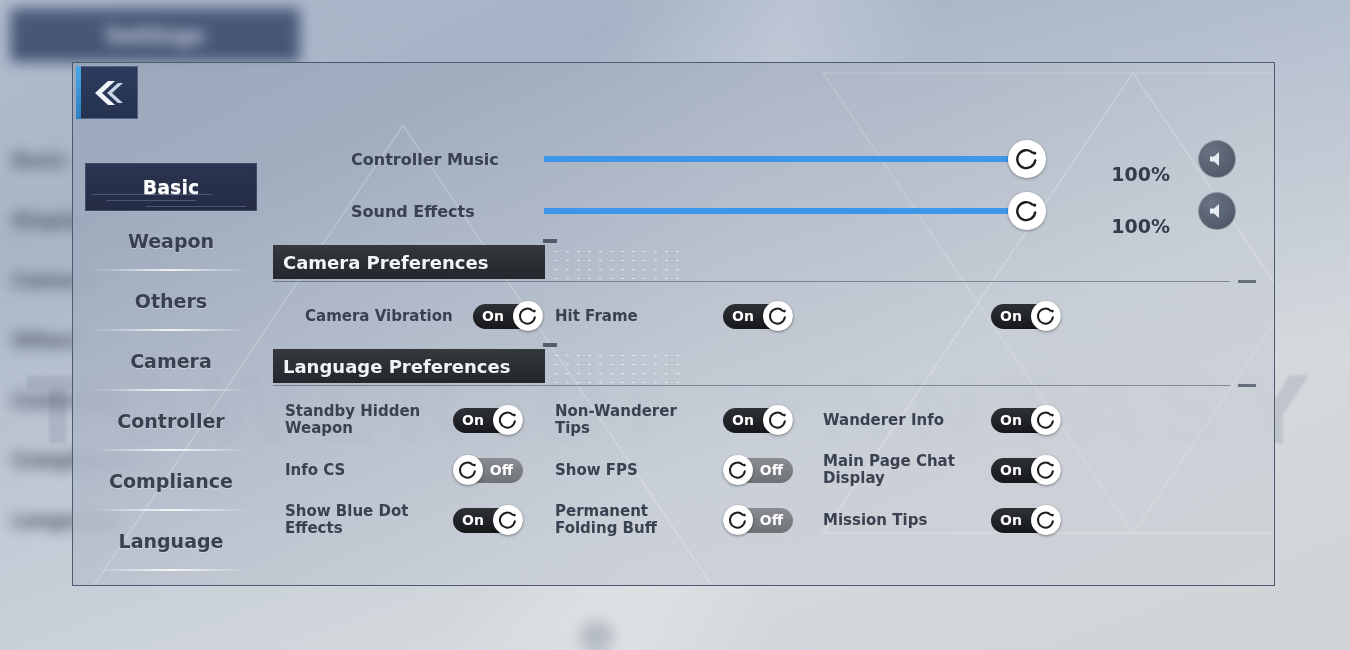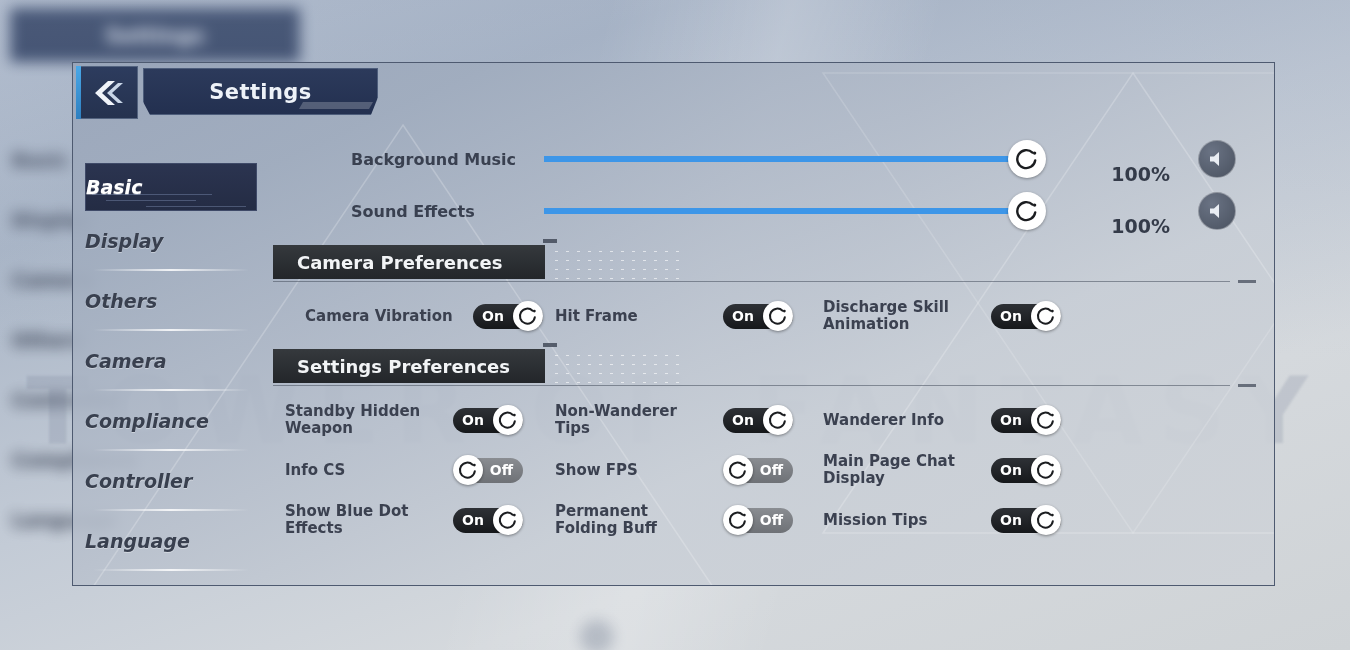--- a/index.html
+++ b/index.html
@@ -99,23 +99,22 @@
   }
   .title-plate::after{
     content:""; position:absolute; right:6px; bottom:5px; width:70px; height:7px;
     background: rgba(255,255,255,.22); transform: skewX(-30deg);
   }
 
   
   .sidebar { position:absolute; left:12px; top:100px; width:172px; }
   .side-item {
     position:relative; height:60px;
-    display:flex; align-items:center; justify-content:flex-start;
+    display:flex; align-items:center; justify-content:center;
     cursor:pointer;
-    font-style:italic;
   }
   .side-item span {
     color:#39404f; font-weight:bold; font-size:19px;
     text-shadow: 0 1px 0 rgba(255,255,255,.35);
   }
   .side-item::after {
     content:""; position:absolute; left:8px; right:8px; bottom:0; height:2px;
     background: linear-gradient(90deg, rgba(255,255,255,0), rgba(255,255,255,.85), rgba(255,255,255,0));
   }
   .side-item.active {
@@ -170,21 +169,21 @@
   }
 
   
   .section {
     position:relative; height:46px; margin-top:8px;
   }
   .section-banner {
     position:absolute; left:0; top:0; width:272px; height:34px;
     background: linear-gradient(180deg,#35393d,#23262a);
     display:flex; align-items:center;
-    padding-left:24px;
+    padding-left:10px;
   }
   .section-banner span { color:#f2f4f6; font-weight:bold; font-size:18px; }
   .section-dots {
     position:absolute; left:278px; top:2px; width:130px; height:32px;
     background-image: radial-gradient(rgba(255,255,255,.75) 1px, transparent 1.2px);
     background-size: 11px 9px;
     opacity:.8;
   }
   .section-line {
     position:absolute; left:0; right:28px; top:36px; height:1px;
@@ -265,57 +264,54 @@
       <polygon points="1060,470 1370,10 750,10" fill="none" stroke="rgba(255,255,255,0.28)" stroke-width="1.5"></polygon>
     </svg>
 
     <div class="back-btn">
       <svg width="34" height="26" viewBox="0 0 34 26">
         <polygon points="18,1 25,1 12,13 25,25 18,25 5,13" fill="#f0f4fa"></polygon>
         <polygon points="28,3 33,3 22,13 33,23 28,23 17,13" fill="#c9d6e8"></polygon>
       </svg>
     </div>
 
-    <div class="title-plate">
-      <span>Settings</span>
-    </div>
 
     <div class="sidebar">
       <div class="side-item active">
         <div class="deco">
           <i style="left:6px;top:30px;width:120px;"></i>
           <i style="left:20px;top:36px;width:90px;"></i>
           <i style="left:60px;top:42px;width:100px;"></i>
         </div>
         <span>Basic</span>
       </div>
       <div class="side-item">
-        <span>Display</span>
+        <span>Weapon</span>
       </div>
       <div class="side-item">
         <span>Others</span>
       </div>
       <div class="side-item">
         <span>Camera</span>
       </div>
       <div class="side-item">
+        <span>Controller</span>
+      </div>
+      <div class="side-item">
         <span>Compliance</span>
-      </div>
-      <div class="side-item">
-        <span>Controller</span>
       </div>
       <div class="side-item">
         <span>Language</span>
       </div>
     </div>
 
     <div class="content">
 
       <div class="slider-row">
-        <div class="slider-label">Background Music</div>
+        <div class="slider-label">Controller Music</div>
         <div class="slider-track">
           <div class="slider-fill" style="width:100%"></div>
           <div class="knob" style="left:100%">
             <svg width="24" height="24" viewBox="0 0 24 24">
               <path d="M17.5 5.6 A9 9 0 1 0 20.2 13.4" fill="none" stroke="#1b1d20" stroke-width="2.4" stroke-linecap="round"></path>
               <circle cx="19.6" cy="6.1" r="1.7" fill="#1b1d20"></circle>
             </svg>
           </div>
         </div>
         <div class="slider-value">100%</div>
@@ -376,39 +372,38 @@
               <div class="pill-txt">On</div>
               <div class="thumb">
                 <svg width="20" height="20" viewBox="0 0 24 24">
                   <path d="M17.5 5.6 A9 9 0 1 0 20.2 13.4" fill="none" stroke="#1b1d20" stroke-width="2.4" stroke-linecap="round"></path>
                   <circle cx="19.6" cy="6.1" r="1.7" fill="#1b1d20"></circle>
                 </svg>
               </div>
             </div>
           </div>
           <div class="tog-cell" style="left:550px;width:270px;">
-            <div class="lbl">Discharge Skill Animation</div>
             <div class="switch on" style="left:168px;">
               <div class="pill"></div>
               <div class="pill-txt">On</div>
               <div class="thumb">
                 <svg width="20" height="20" viewBox="0 0 24 24">
                   <path d="M17.5 5.6 A9 9 0 1 0 20.2 13.4" fill="none" stroke="#1b1d20" stroke-width="2.4" stroke-linecap="round"></path>
                   <circle cx="19.6" cy="6.1" r="1.7" fill="#1b1d20"></circle>
                 </svg>
               </div>
             </div>
           </div>
         </div>
       </div>
 
       <div class="section">
         <div class="section-tick"></div>
         <div class="section-banner">
-          <span>Settings Preferences</span>
+          <span>Language Preferences</span>
         </div>
         <div class="section-dots"></div>
         <div class="section-line"></div>
       </div>
 
       <div class="tog-grid">
 
         <div class="tog-row">
           <div class="tog-cell" style="left:12px;width:270px;">
             <div class="lbl">Standby Hidden Weapon</div>

